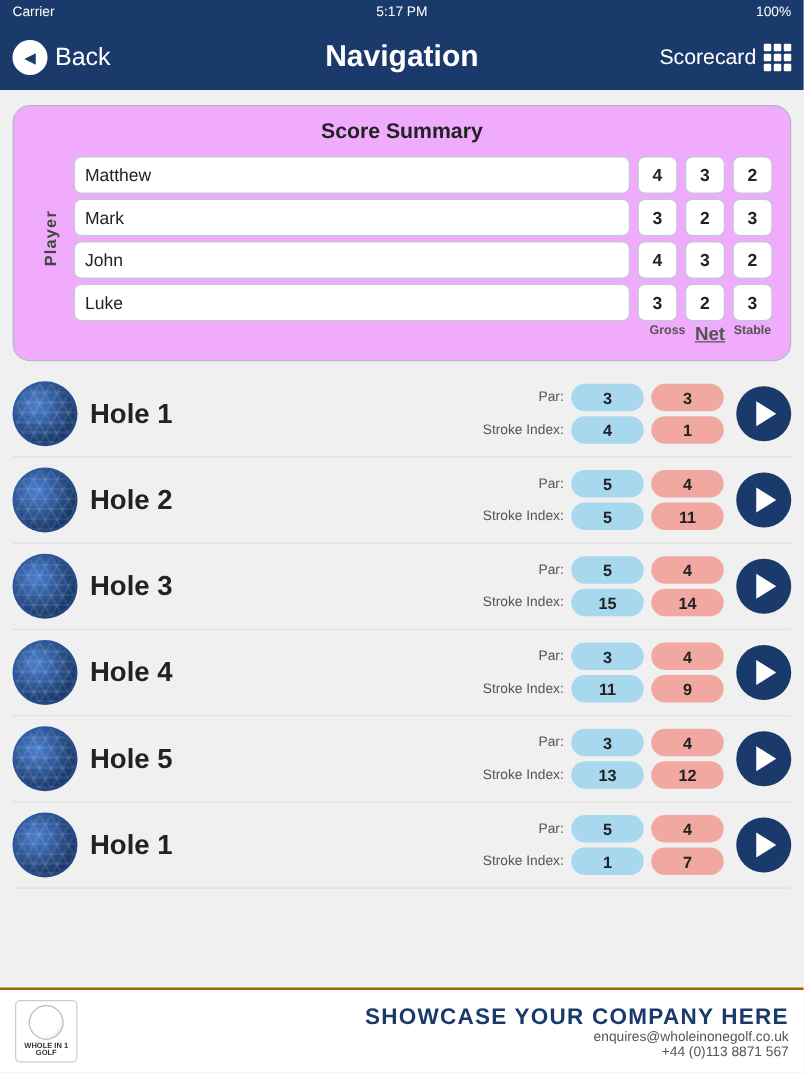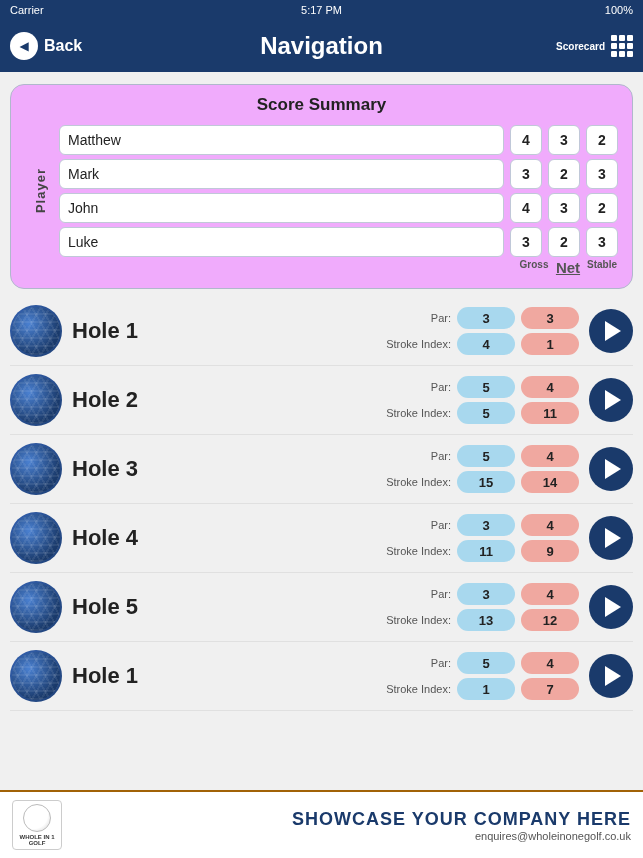--- a/index.html
+++ b/index.html
@@ -64,22 +64,22 @@
       font-size: 24px;
       font-weight: 700;
       position: absolute;
       left: 50%;
       transform: translateX(-50%);
     }
     .nav-scorecard {
       display: flex;
       align-items: center;
       color: white;
-      font-size: 10px;
-      font-weight: 700;
+      font-size: 17px;
+      font-weight: 400;
       cursor: pointer;
     }
     .scorecard-grid-icon {
       margin-left: 6px;
       display: grid;
       grid-template-columns: repeat(3,6px);
       grid-template-rows: repeat(3,6px);
       gap: 2px;
     }
     .scorecard-grid-icon span {
@@ -332,21 +332,21 @@
 
 <div class="status-bar">
   <span>Carrier</span>
   <span class="status-bar-center">5:17 PM</span>
   <span>100%</span>
 </div>
 
 <div class="nav-bar" style="position:relative;">
   <div class="nav-back">
     <div class="nav-back-chevron"></div>
-    <span style="color:white;font-size:16px;font-weight:700;">Back</span>
+    <span style="color:white;font-size:20px;font-weight:400;">Back</span>
   </div>
   <span class="nav-title">Navigation</span>
   <div class="nav-scorecard">
     <span>Scorecard</span>
     <div class="scorecard-grid-icon">
       <span></span>
         <span></span>
         <span></span>
       <span></span>
         <span></span>
@@ -552,14 +552,15 @@
 </div>
 
 <div class="footer-banner">
   <div class="footer-logo">
     <div class="footer-logo-ball"></div>
     <div class="footer-logo-text">WHOLE IN 1 GOLF</div>
   </div>
   <div class="footer-content">
     <div class="footer-main-text">SHOWCASE YOUR COMPANY HERE</div>
     <div class="footer-sub-text">enquires@wholeinonegolf.co.uk</div>
+    <div class="footer-sub-text">+44 (0)113 8871 567</div>
   </div>
 </div>
 
 </body></html>

